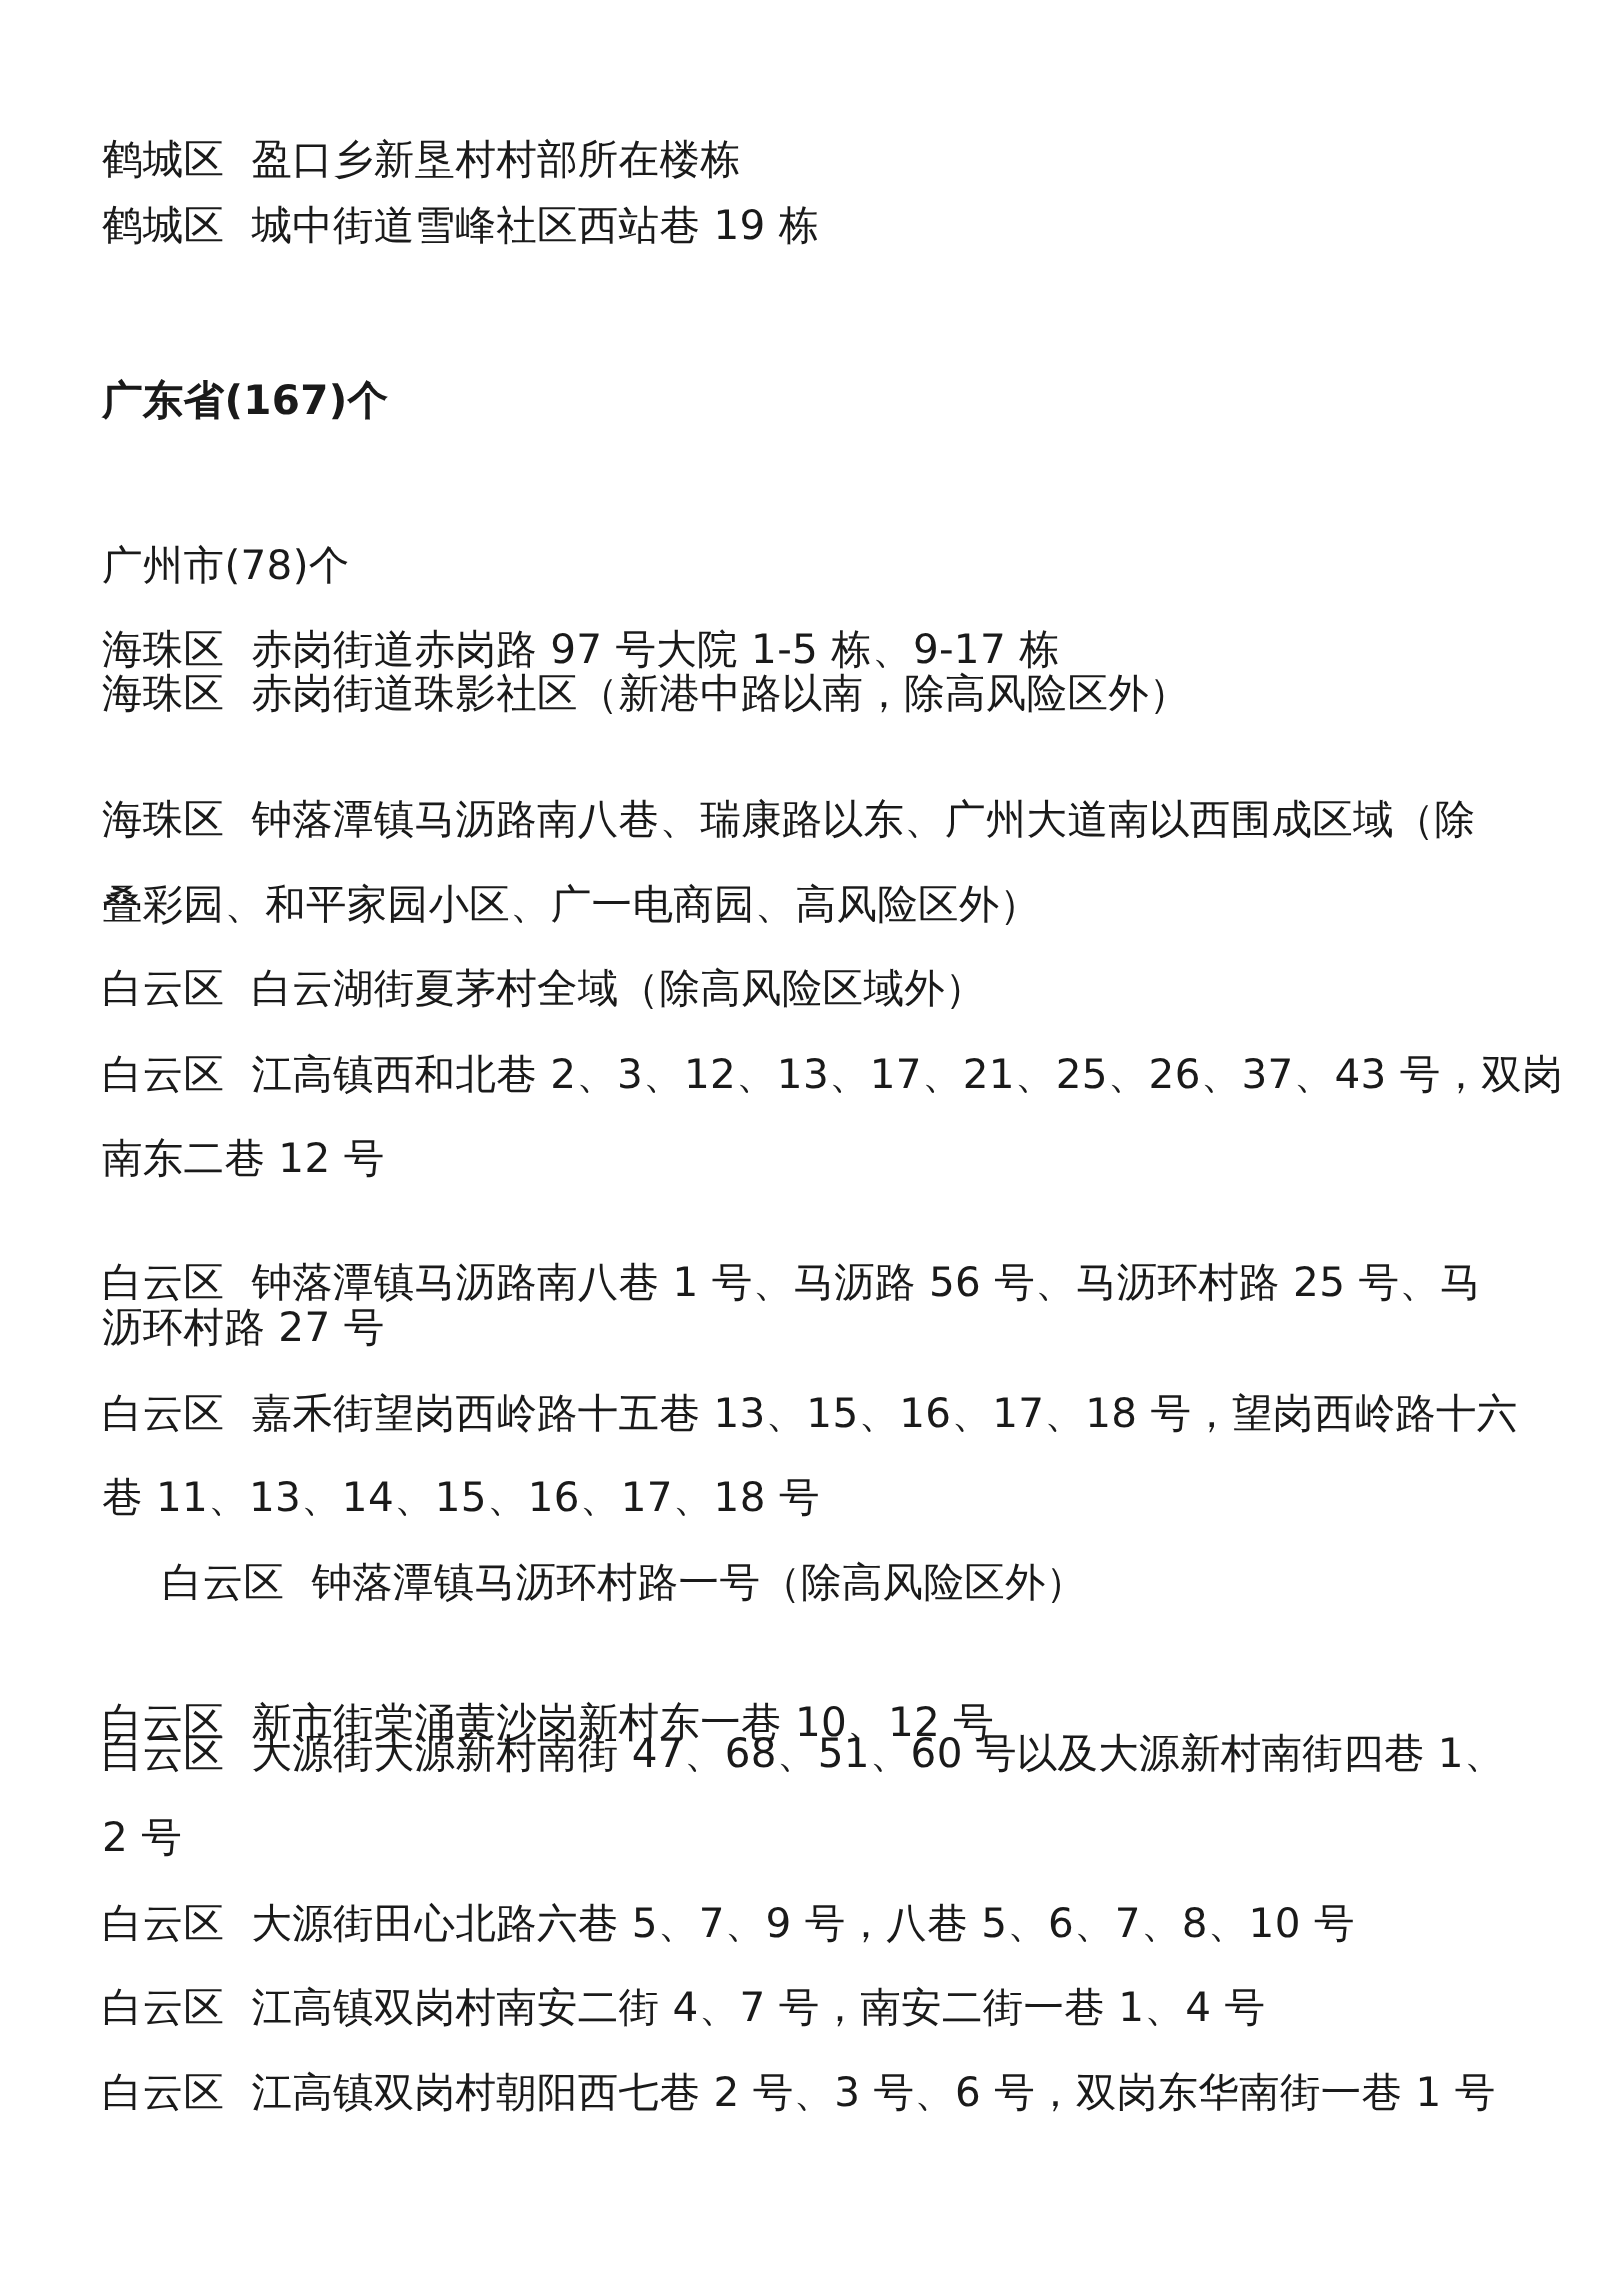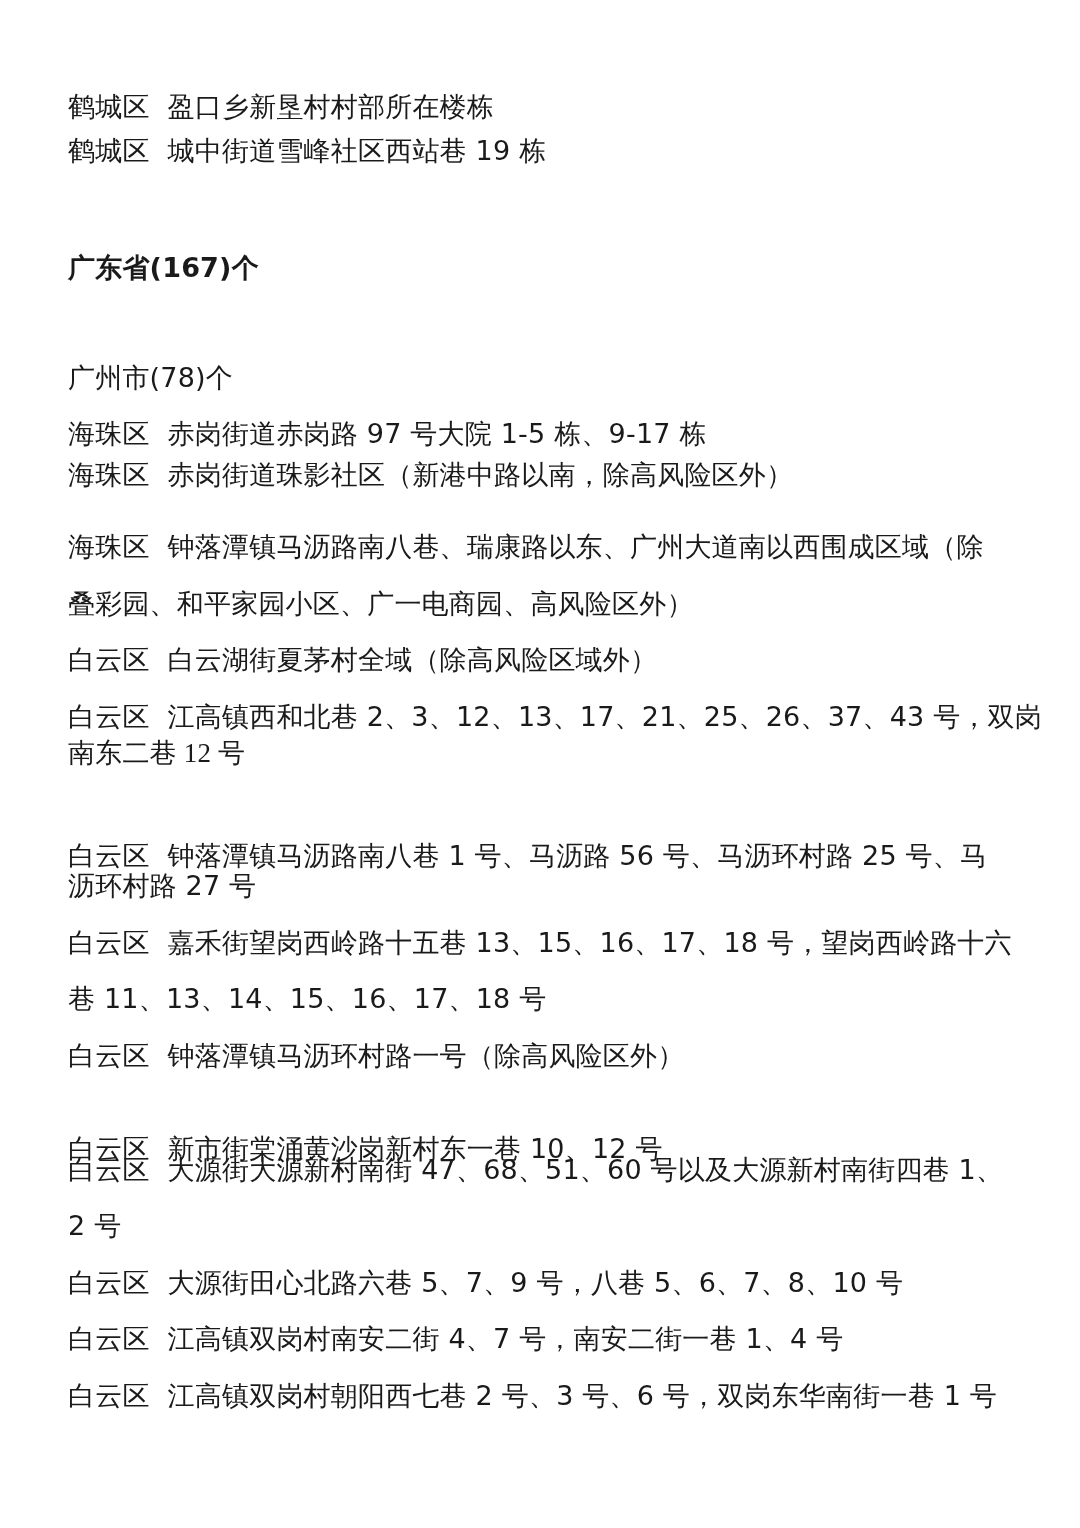--- a/index.html
+++ b/index.html
@@ -48,48 +48,48 @@
     <span class="district">鹤城区</span><span>城中街道雪峰社区西站巷 19 栋</span>
   </div>
 
   <div class="line heading" style="top:251px;">广东省(167)个</div>
 
   <div class="line" style="top:361px;">广州市(78)个</div>
 
   <div class="line" style="top:417px;">
     <span class="district">海珠区</span><span>赤岗街道赤岗路 97 号大院 1-5 栋、9-17 栋</span>
   </div>
-  <div class="line" style="top:458px;text-align:right;">
+  <div class="line" style="top:446px;text-align:right;">
     <span class="district">海珠区</span><span>赤岗街道珠影社区（新港中路以南，除高风险区外）</span>
   </div>
   <div class="line" style="top:530px;">
     <span class="district">海珠区</span><span>钟落潭镇马沥路南八巷、瑞康路以东、广州大道南以西围成区域（除</span>
   </div>
   <div class="line" style="top:587px;">叠彩园、和平家园小区、广一电商园、高风险区外）</div>
 
   <div class="line" style="top:643px;">
     <span class="district">白云区</span><span>白云湖街夏茅村全域（除高风险区域外）</span>
   </div>
 
   <div class="line" style="top:700px;">
     <span class="district">白云区</span><span>江高镇西和北巷 2、3、12、13、17、21、25、26、37、43 号，双岗</span>
   </div>
-  <div class="line" style="top:736px;font-family:Liberation Serif, serif;">南东二巷 12 号</div>
+  <div class="line" style="top:756px;">南东二巷 12 号</div>
 
   <div class="line" style="top:839px;">
     <span class="district">白云区</span><span>钟落潭镇马沥路南八巷 1 号、马沥路 56 号、马沥环村路 25 号、马</span>
   </div>
   <div class="line" style="top:869px;">沥环村路 27 号</div>
 
   <div class="line" style="top:926px;">
     <span class="district">白云区</span><span>嘉禾街望岗西岭路十五巷 13、15、16、17、18 号，望岗西岭路十六</span>
   </div>
   <div class="line" style="top:982px;">巷 11、13、14、15、16、17、18 号</div>
 
-  <div class="line" style="top:1039px;">
+  <div class="line" style="top:1039px;margin-left:40px;">
     <span class="district">白云区</span><span>钟落潭镇马沥环村路一号（除高风险区外）</span>
   </div>
 
   <div class="line" style="top:1132px;">
     <span class="district">白云区</span><span>新市街棠涌黄沙岗新村东一巷 10、12 号</span>
   </div>
 
   <div class="line" style="top:1153px;">
     <span class="district">白云区</span><span>大源街大源新村南街 47、68、51、60 号以及大源新村南街四巷 1、</span>
   </div>

